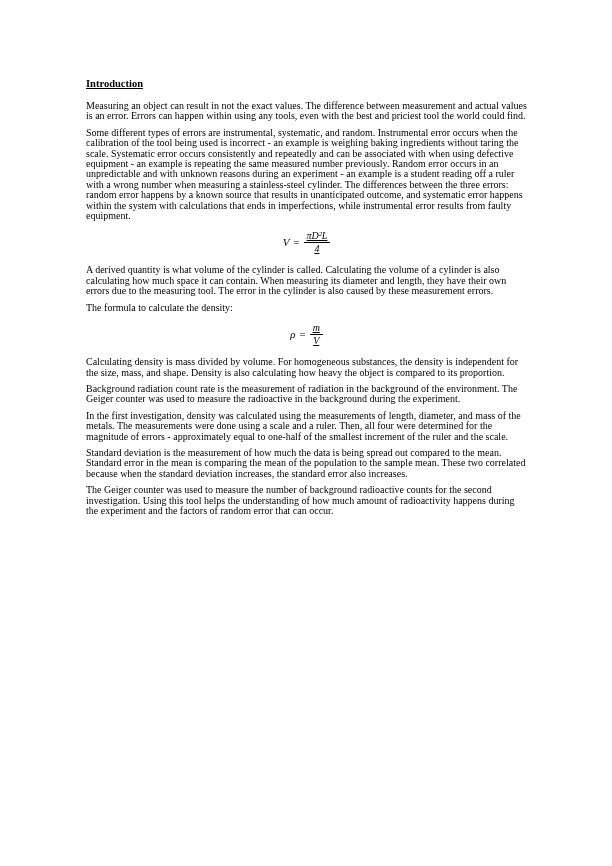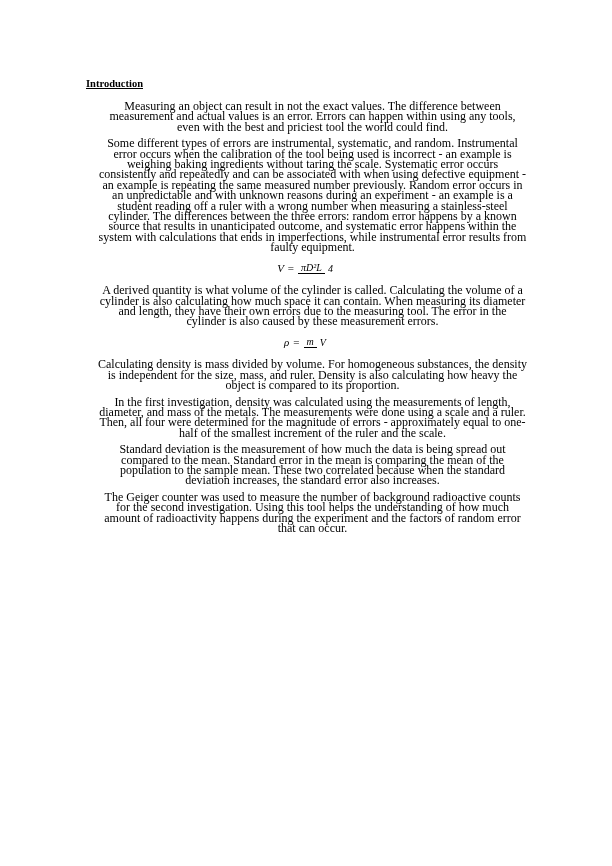--- a/index.html
+++ b/index.html
@@ -21,42 +21,43 @@
     padding: 78px 85px 36px 86px;
     background: #ffffff;
   }
   .doc-title {
     font-size: 10.5px;
     font-weight: bold;
     text-decoration: underline;
     margin: 0 0 12px 0;
   }
   .para {
-    font-size: 12px;
+    font-size: 10px;
     line-height: 10.4px;
-    margin: 0 0 6px 12px;
-    text-align: center;
+    margin: 0 0 6px 0;
+    text-align: left;
   }
   .formula {
     display: flex;
     align-items: center;
     justify-content: center;
     gap: 3px;
     font-size: 11px;
     font-style: italic;
     margin: 9px 0 11px 0;
   }
   .formula .flhs, .formula .feq { display: inline-block; }
   .formula .feq { font-style: normal; padding: 0 1px; }
   .frac {
     display: inline-flex;
-    flex-direction: row;
+    flex-direction: column;
     align-items: center;
     font-size: 10px;
     line-height: 11px;
+    text-decoration: underline;
   }
   .frac .num {
     display: block;
     padding: 0 3px 0.5px 3px;
     border-bottom: 0.8px solid #000;
   }
   .frac .den {
     display: block;
     padding: 0.5px 3px 0 3px;
   }
@@ -77,32 +78,34 @@
     <span class="flhs">V</span>
     <span class="feq">=</span>
     <span class="frac">
       <span class="num">πD²L</span>
       <span class="den">4</span>
     </span>
   </div>
 
   <p class="para">A derived quantity is what volume of the cylinder is called. Calculating the volume of a cylinder is also calculating how much space it can contain. When measuring its diameter and length, they have their own errors due to the measuring tool. The error in the cylinder is also caused by these measurement errors.</p>
 
+  <p class="para">The formula to calculate the density:</p>
 
   <div class="formula">
     <span class="flhs">ρ</span>
     <span class="feq">=</span>
     <span class="frac">
       <span class="num">m</span>
       <span class="den">V</span>
     </span>
   </div>
 
-  <p class="para">Calculating density is mass divided by volume. For homogeneous substances, the density is independent for the size, mass, and ruler. Density is also calculating how heavy the object is compared to its proportion.</p>
+  <p class="para">Calculating density is mass divided by volume. For homogeneous substances, the density is independent for the size, mass, and shape. Density is also calculating how heavy the object is compared to its proportion.</p>
 
+  <p class="para">Background radiation count rate is the measurement of radiation in the background of the environment. The Geiger counter was used to measure the radioactive in the background during the experiment.</p>
 
   <p class="para">In the first investigation, density was calculated using the measurements of length, diameter, and mass of the metals. The measurements were done using a scale and a ruler. Then, all four were determined for the magnitude of errors - approximately equal to one-half of the smallest increment of the ruler and the scale.</p>
 
   <p class="para">Standard deviation is the measurement of how much the data is being spread out compared to the mean. Standard error in the mean is comparing the mean of the population to the sample mean. These two correlated because when the standard deviation increases, the standard error also increases.</p>
 
   <p class="para">The Geiger counter was used to measure the number of background radioactive counts for the second investigation. Using this tool helps the understanding of how much amount of radioactivity happens during the experiment and the factors of random error that can occur.</p>
 
 </div>
 
 </body></html>

